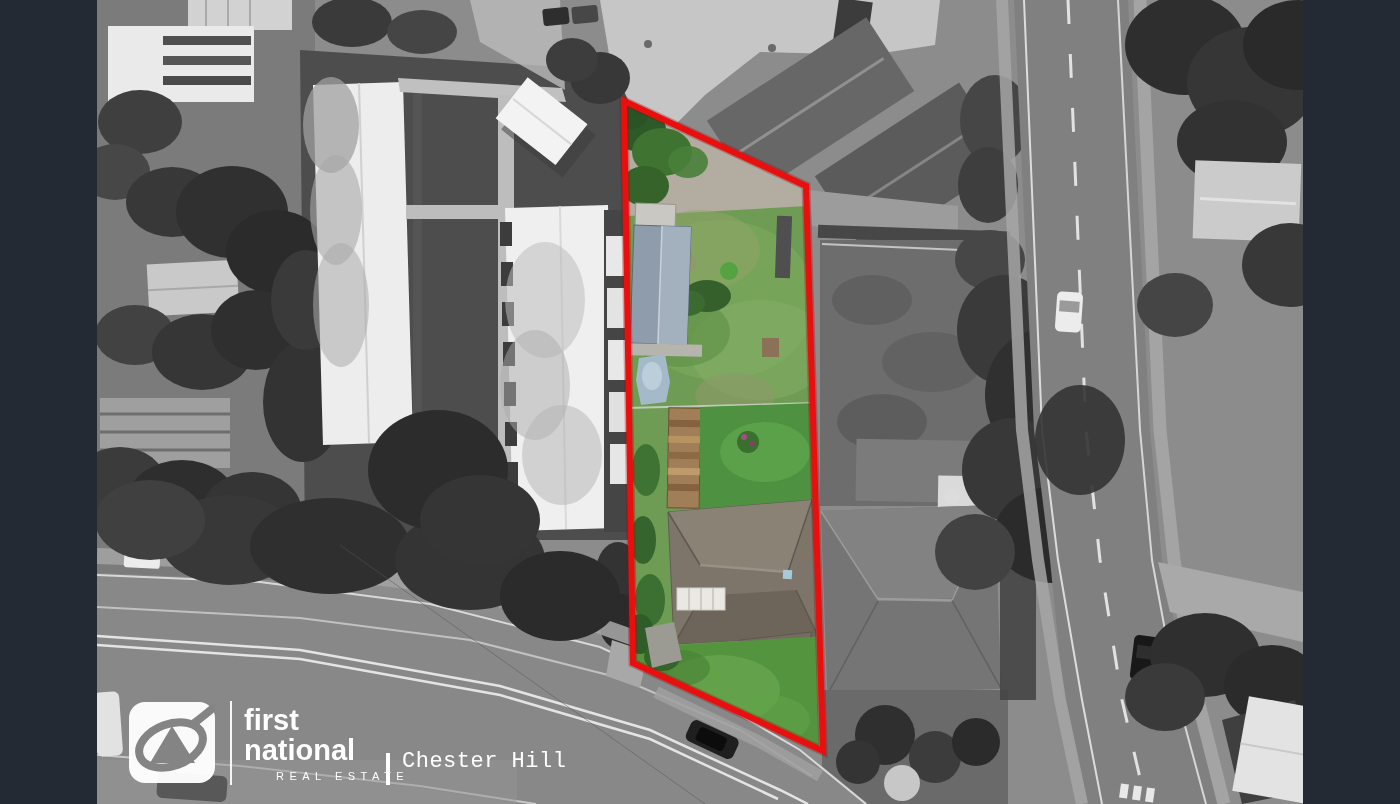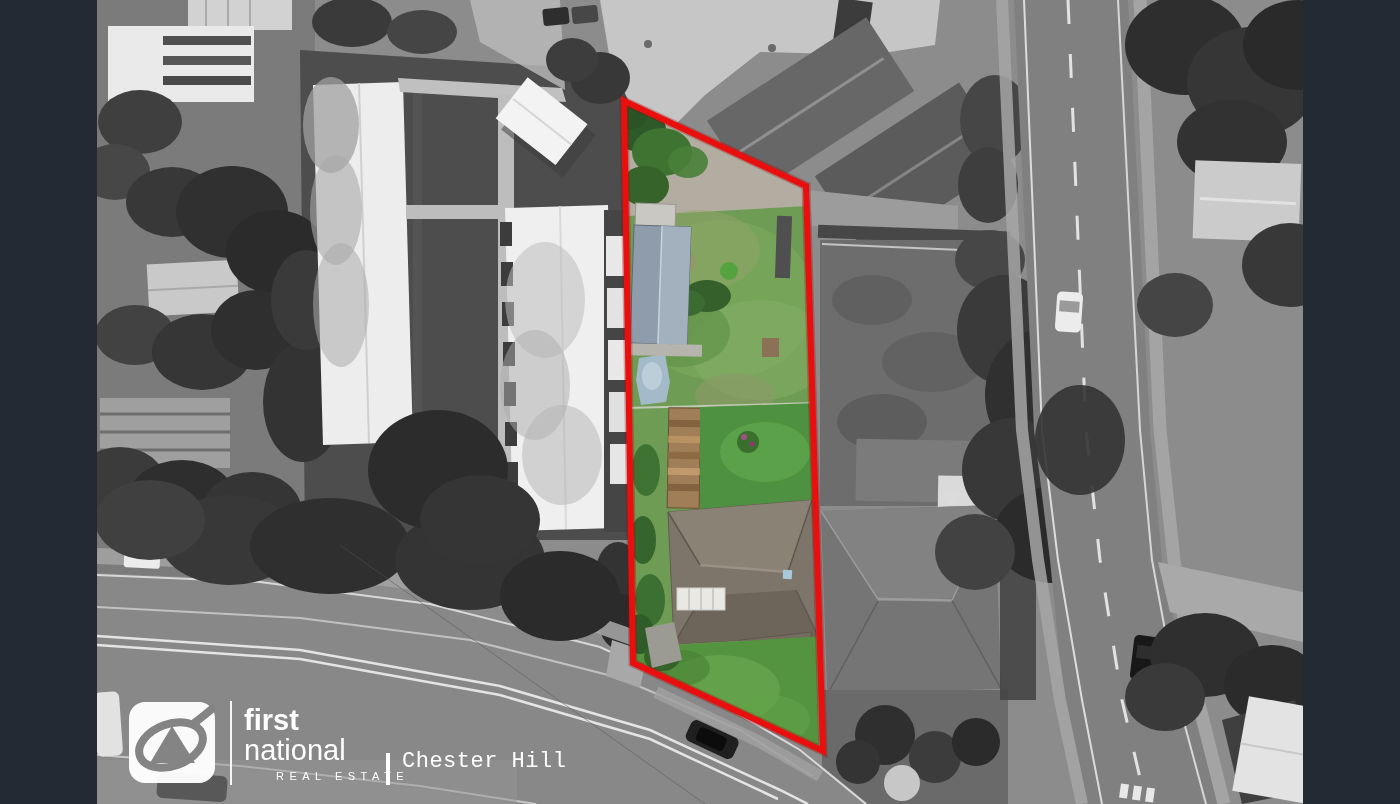--- a/index.html
+++ b/index.html
@@ -7,21 +7,21 @@
     position:relative;width:1400px;height:804px;overflow:hidden;
     background:#232a33;font-family:"Liberation Sans","DejaVu Sans",sans-serif;
   }
   .photo-svg{position:absolute;left:0;top:0;width:1400px;height:804px;display:block;}
   
   .watermark{position:absolute;left:129px;top:700px;width:530px;height:90px;color:#fff;}
   .wm-mark{position:absolute;left:0;top:2px;width:86px;height:81px;}
   .wm-vline{position:absolute;left:101px;top:1px;width:2px;height:84px;background:rgba(255,255,255,.92);}
   .wm-words{position:absolute;left:115px;top:5px;}
   .wm-first{font-size:29px;font-weight:700;line-height:30px;letter-spacing:0;}
-  .wm-national{font-size:29px;font-weight:400;line-height:31px;letter-spacing:0;}
+  .wm-national{font-size:29px;font-weight:700;line-height:31px;letter-spacing:0;}
   .wm-tag{font-size:11px;font-weight:400;letter-spacing:5.5px;margin-top:4px;white-space:nowrap;padding-left:32px;}
   .wm-bar{position:absolute;left:257px;top:53px;width:4px;height:32px;background:#fff;}
   .wm-office{position:absolute;left:273px;top:49px;font-size:22px;font-weight:400;letter-spacing:.5px;white-space:nowrap;font-family:Liberation Mono, monospace;}
 </style>
 </head>
 <body>
 
 <div class="stage">
 
 <svg class="photo-svg" viewBox="0 0 1400 804" xmlns="http://www.w3.org/2000/svg">

